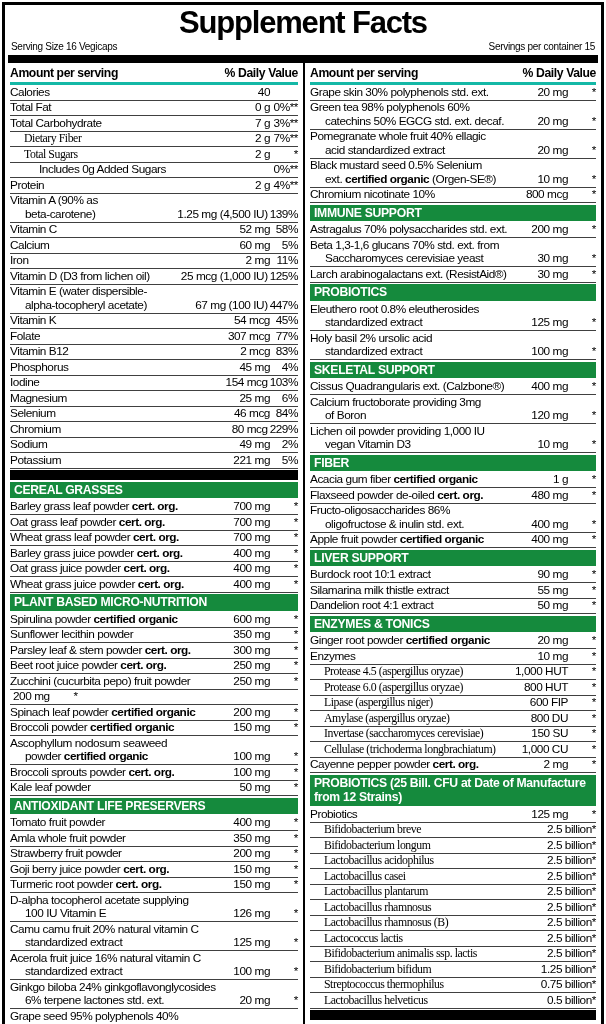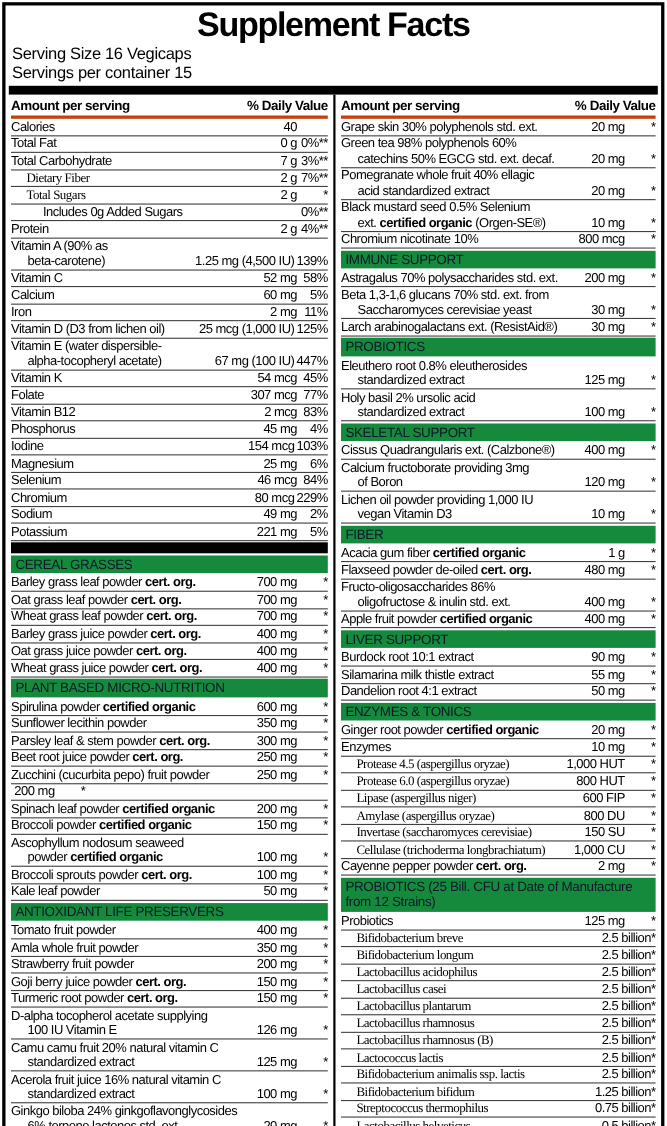--- a/index.html
+++ b/index.html
@@ -1,32 +1,32 @@
 <!DOCTYPE html>
 <html style="--green: #158a3d;"><head>
 <meta charset="utf-8">
 <style>
   html,body{margin:0;padding:0;background:#fff;}
   body{width:606px;font-family:"Liberation Sans","DejaVu Sans",sans-serif;color:#000;}
   .label-box{margin:2px;border:3px solid #000;display:flex;flex-direction:column;min-height:994px;box-sizing:border-box;}
   .hdr{padding:1px 6px 0 6px;}
   .title{font-size:31px;font-weight:bold;letter-spacing:-1.2px;line-height:1.08;text-align:center;}
-  .serving-line{display:flex;justify-content:space-between;font-size:15px;letter-spacing:-0.3px;padding:2px 0 3px 0;flex-direction:column;}
+  .serving-line{display:flex;justify-content:space-between;font-size:10px;letter-spacing:-0.3px;padding:2px 0 3px 0;}
   .thickbar{height:8px;background:#000;margin:0 3px;}
   .cols{display:flex;flex:1;align-items:stretch;}
   .col{width:50%;box-sizing:border-box;padding:0 5px;display:flex;flex-direction:column;}
   .col-right{border-left:2px solid #000;}
-  .colhdr{display:flex;justify-content:space-between;font-weight:bold;font-size:12.2px;letter-spacing:-0.4px;padding:3px 0 2px 0;border-bottom:3px solid #c2410c;}
+  .colhdr{display:flex;justify-content:space-between;font-weight:bold;font-size:12.2px;letter-spacing:-0.4px;padding:3px 0 2px 0;border-bottom:3px solid #14b8a6;}
   .row{display:flex;align-items:flex-end;border-bottom:1px solid #404040;padding:0.5px 0;font-size:11.8px;line-height:13.5px;letter-spacing:-0.45px;}
   .nm{flex:1 1 auto;white-space:pre-line;padding-left:15px;text-indent:-15px;}
   .row.i1 .nm{padding-left:29px;font-family:Liberation Serif, serif;}
   .row.i2 .nm{padding-left:44px;}
   .amt{white-space:nowrap;margin-left:3px;}
   .dv{min-width:26px;text-align:right;white-space:nowrap;margin-left:2px;}
-  .section{background:var(--green,#158a3d);color:#0f172a;font-weight:normal;font-size:12.2px;line-height:14.5px;letter-spacing:-0.3px;padding:1px 4px;margin:1.5px 0;}
+  .section{background:var(--green,#158a3d);color:#ffffff;font-weight:bold;font-size:12.2px;line-height:14.5px;letter-spacing:-0.3px;padding:1px 4px;margin:1.5px 0;}
   .bar{height:10px;background:#000;margin:1.5px 0;}
   b{font-weight:bold;}
 </style>
 </head>
 <body>
 
 <div class="label-box">
   <div class="hdr">
     <div class="title">Supplement Facts</div>
     <div class="serving-line">

